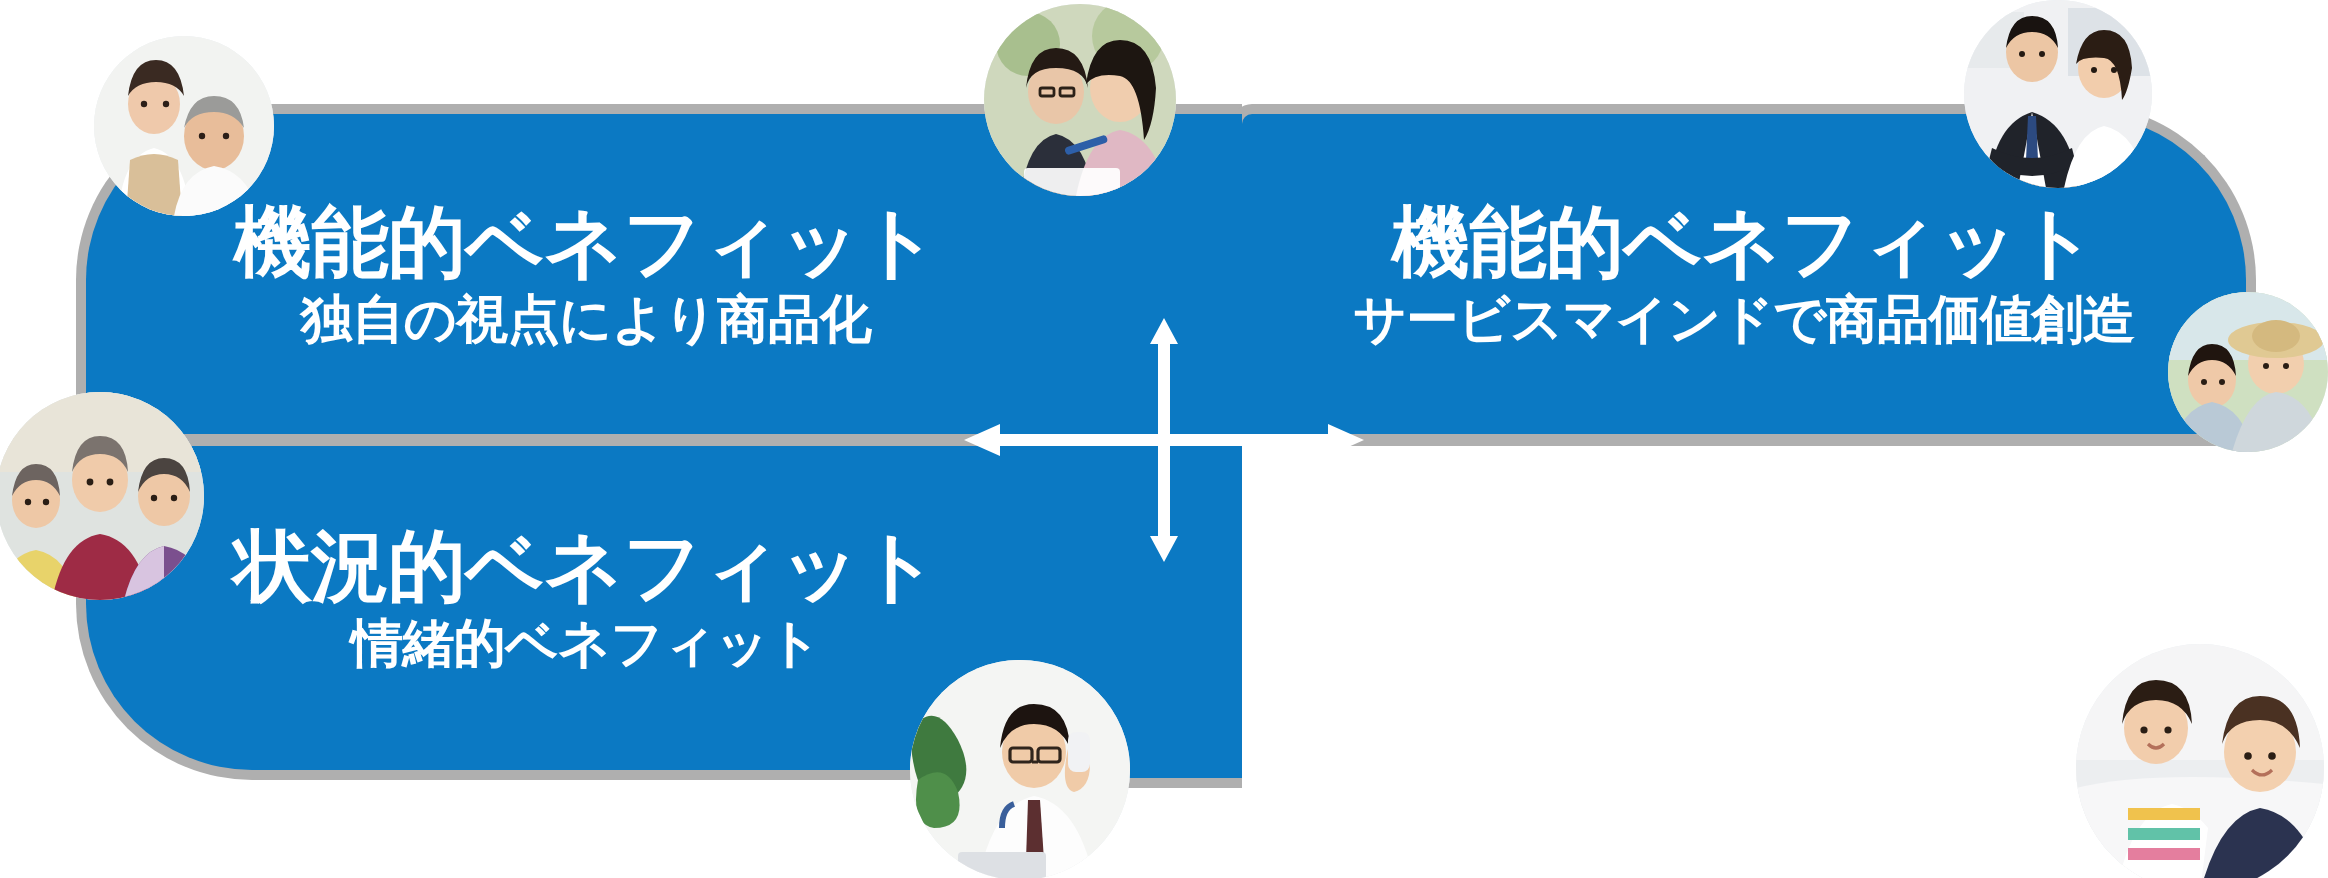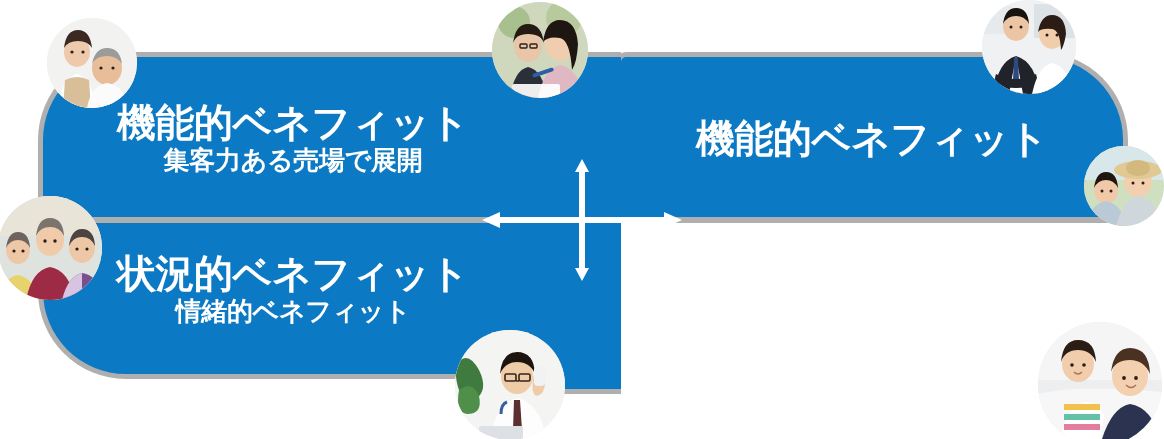--- a/index.html
+++ b/index.html
@@ -37,21 +37,21 @@
     border-bottom:none;
   }
   
   #panel-emotional{
     left:616px; top:52px;  width:512px; height:168px;
     border-radius:10px 88px 0px 0px;
     border-bottom:none;
   }
   
   #panel-situational{
-    left:38px;  top:205px; width:510px; height:174px;
+    left:38px;  top:216px; width:510px; height:174px;
     border-radius:0px 0px 10px 88px;
     border-top:none;
   }
   
   #panel-social{
     left:616px; top:220px; width:512px; height:174px;
     border-radius:0px 0px 88px 10px;
     border-top:none;
   }
 
@@ -129,27 +129,28 @@
 <body>
 
 <div id="canvas">
 
   <div class="bridge" id="bridge-top"></div>
   <div class="bridge" id="bridge-bottom"></div>
 
   <div class="panel" id="panel-functional">
     <div class="inner">
       <p class="title">機能的ベネフィット</p>
-      <p class="subtitle">集客力ある売場で展開</p>
+      <p class="subtitle">独自の視点により商品化</p>
     </div>
   </div>
 
   <div class="panel" id="panel-emotional">
     <div class="inner">
       <p class="title">機能的ベネフィット</p>
+      <p class="subtitle">サービスマインドで商品価値創造</p>
     </div>
   </div>
 
   <div class="panel" id="panel-situational">
     <div class="inner">
       <p class="title">状況的ベネフィット</p>
       <p class="subtitle">情緒的ベネフィット</p>
     </div>
   </div>
 

